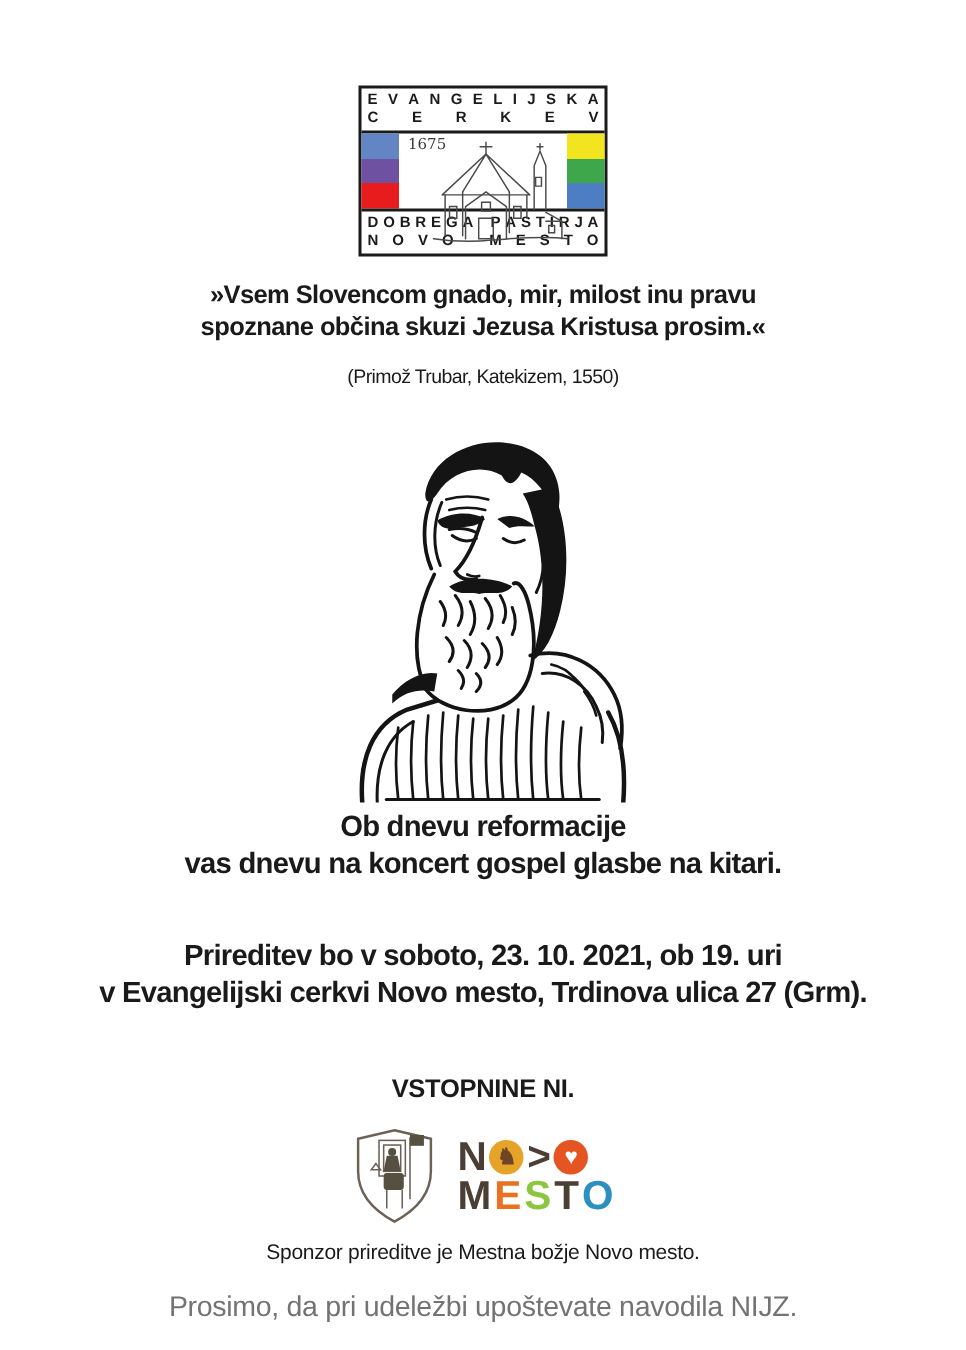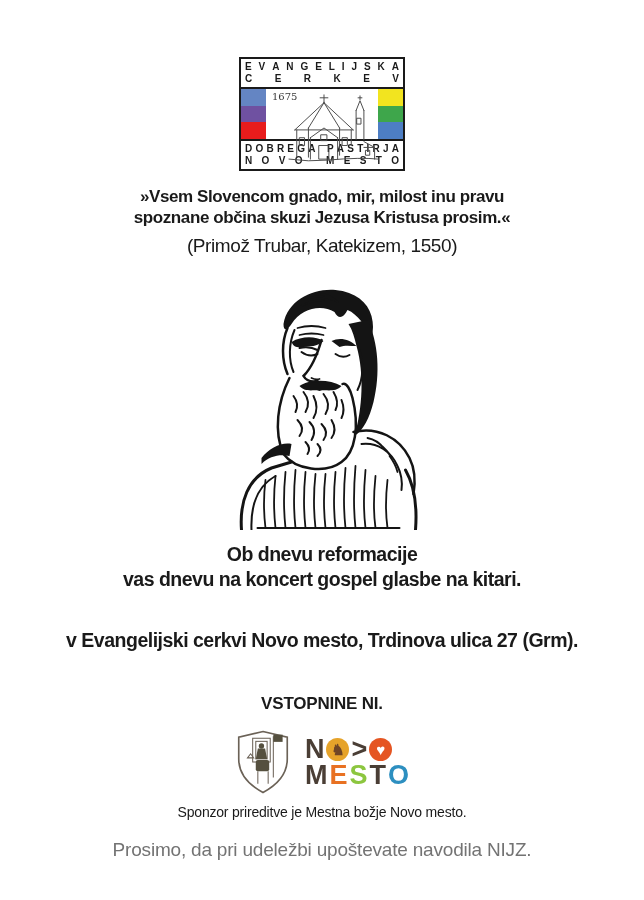--- a/index.html
+++ b/index.html
@@ -20,27 +20,27 @@
   .logo-mid{flex:1;display:flex;}
   .colorcol{width:25px;display:flex;flex-direction:column;}
   .colorcol div{flex:1;}
   .logo-center{flex:1;position:relative;}
   .logo-year{position:absolute;left:6px;top:2px;font-family:"DejaVu Serif",serif;font-size:10px;color:#3a3a3a;}
   .church-svg{position:absolute;left:2px;top:2px;}
 
   
   .quote{margin-top:15px;text-align:center;font-size:17px;line-height:21px;letter-spacing:-0.4px;}
   .quote .b{font-weight:bold;}
-  .quote .attr{font-weight:normal;font-size:19px;margin-top:7px;}
+  .quote .attr{font-weight:normal;font-size:13px;margin-top:12px;}
 
   
   .portrait{margin-top:24px;width:215px;height:250px;}
 
   
-  .main-block{margin-top:12px;text-align:center;font-weight:bold;font-size:19.5px;line-height:25px;letter-spacing:-0.5px;}
+  .main-block{margin-top:4px;text-align:center;font-weight:bold;font-size:19.5px;line-height:25px;letter-spacing:-0.5px;}
   .main-block.second{margin-top:36px;line-height:25px;}
 
   
   .admission{margin-top:41px;font-size:17px;letter-spacing:-0.2px;font-weight:bold;}
 
   
   .logo-row{margin-top:15px;display:flex;align-items:center;gap:14px;height:66px;}
   .citylogo{display:flex;flex-direction:column;line-height:26px;}
   .cl-row{display:flex;align-items:center;gap:2px;font-weight:bold;font-size:27px;letter-spacing:0px;}
   .cl-letter{display:inline-block;}
@@ -181,20 +181,21 @@
       <path stroke-width="1.8" d="M48,200 C46,216 46,232 48,248 M58,196 C56,214 56,230 58,248 M68,192 C66,212 66,230 68,248 M78,190 C76,212 76,230 78,248 M88,192 C86,212 86,230 88,248 M98,194 C96,212 96,230 98,248 M108,194 C106,212 106,230 108,248 M118,192 C116,212 116,230 118,248 M128,188 C126,210 126,230 128,248 M138,186 C136,210 136,230 138,248 M148,190 C146,212 146,232 148,248 M158,196 C156,216 156,234 158,248 M170,200 C168,218 168,234 170,248"></path>
       <path stroke-width="2" d="M40,248 H182"></path>
     </g>
   </svg>
 
   <div class="main-block">
     <div>Ob dnevu reformacije</div>
     <div>vas dnevu na koncert gospel glasbe na kitari.</div>
   </div>
   <div class="main-block second">
+    <div>Prireditev bo v soboto, 23. 10. 2021, ob 19. uri</div>
     <div>v Evangelijski cerkvi Novo mesto, Trdinova ulica 27 (Grm).</div>
   </div>
 
   <div class="admission">VSTOPNINE NI.</div>
 
   <div class="logo-row">
     <svg width="56" height="64" viewBox="0 0 52 62">
       <path d="M26,1.5 L49.5,7 V28 Q49.5,48 26,60.5 Q2.5,48 2.5,28 V7 Z" fill="#ffffff" stroke="#6b6257" stroke-width="1.6"></path>
       <g stroke="#6b6257" stroke-width="1" fill="none">
         <rect x="16" y="8" width="17" height="23"></rect>

